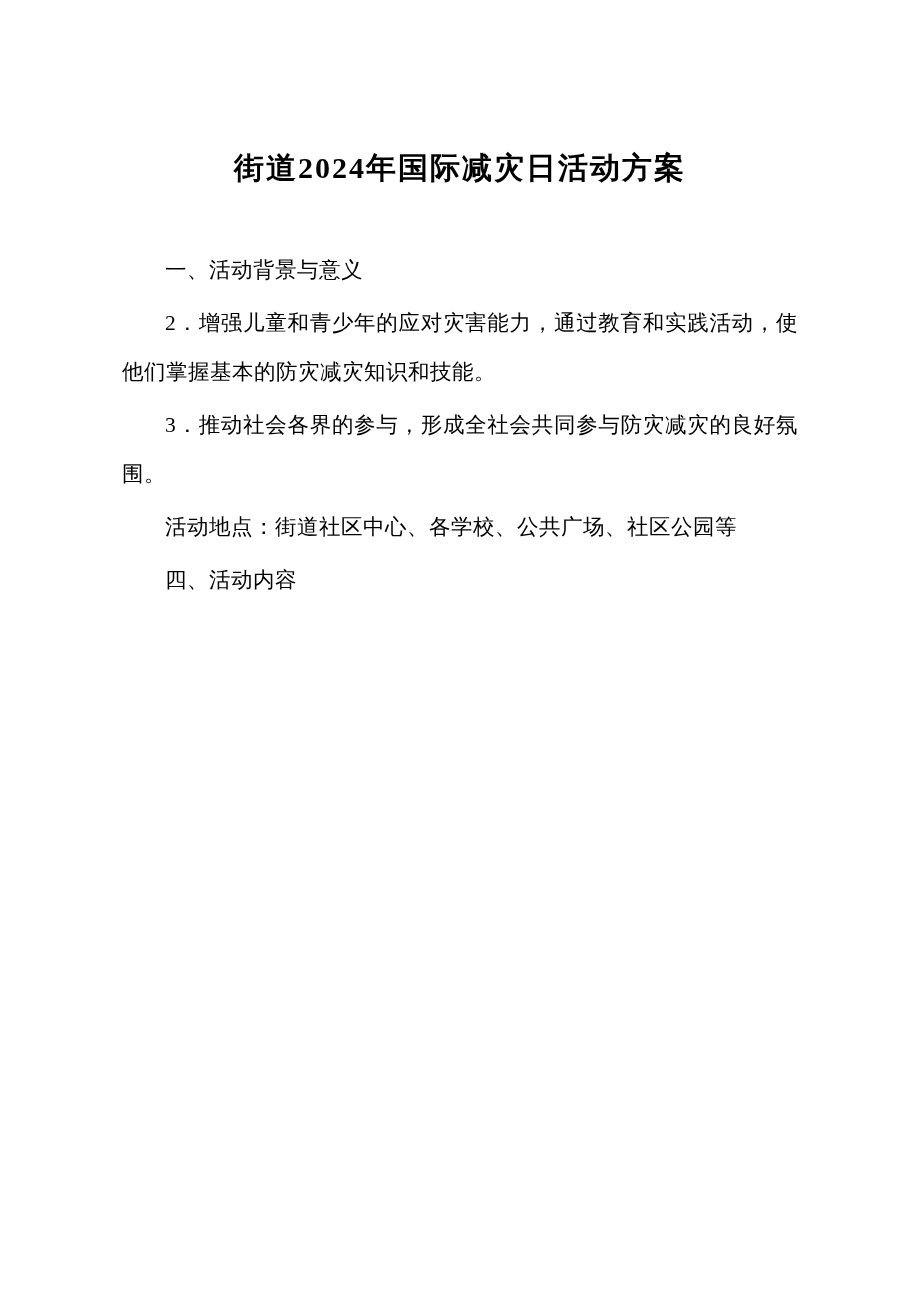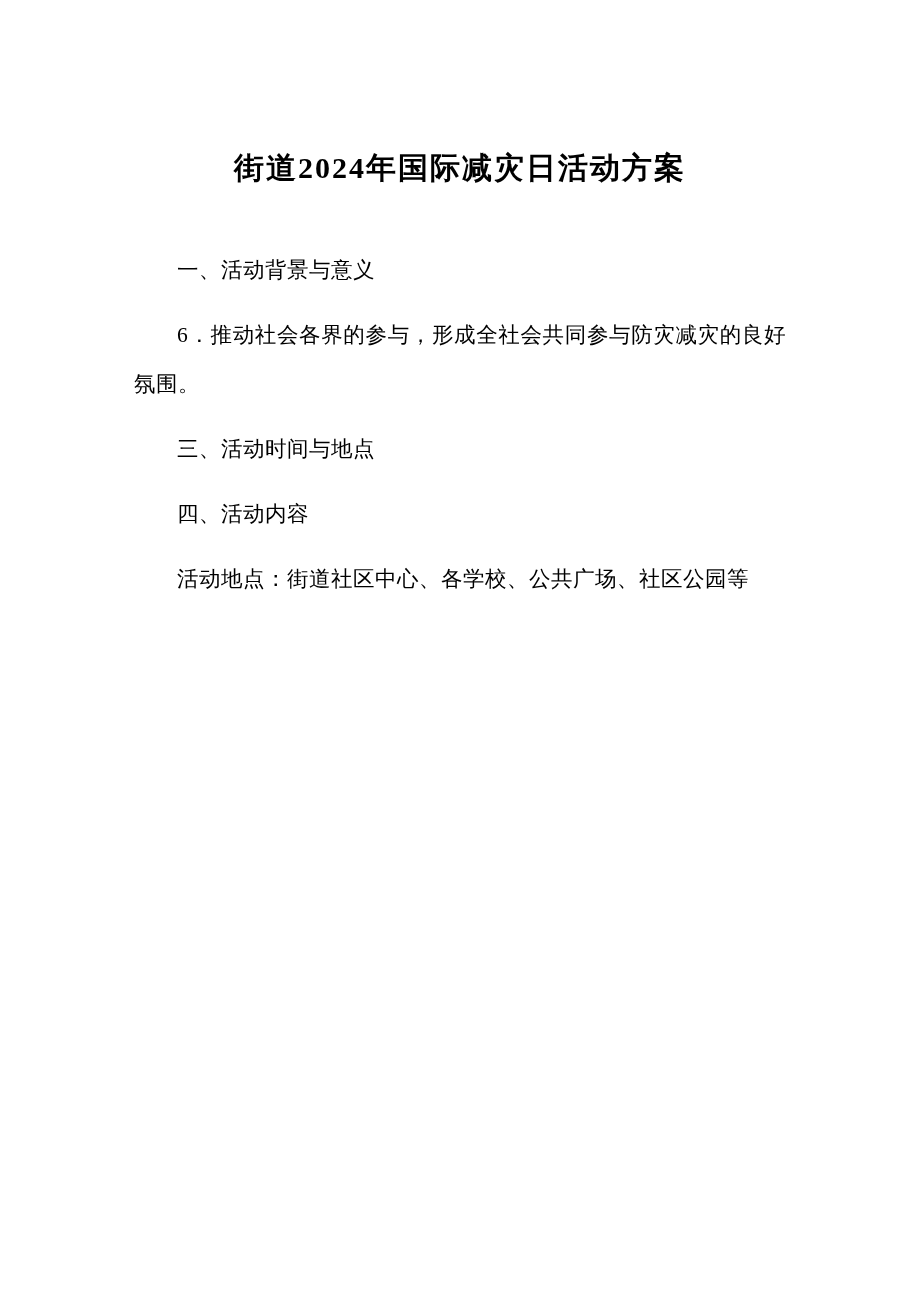--- a/index.html
+++ b/index.html
@@ -22,30 +22,30 @@
     font-size: 30px;
     font-weight: bold;
     text-align: center;
     letter-spacing: 2px;
     line-height: 40px;
     margin: 0 0 58px 0;
   }
   .para {
     font-size: 21.5px;
     line-height: 49px;
-    margin: 16px;
+    margin: 4px;
     text-indent: 2em;
     text-align: justify;
     letter-spacing: 0.5px;
   }
 </style>
 </head>
 <body>
 
 <div class="page">
   <h1 class="doc-title">街道2024年国际减灾日活动方案</h1>
 
   <p class="para">一、活动背景与意义</p>
-  <p class="para">6．推动社会各界的参与，形成全社会共同参与防灾减灾的良好氛围。</p>
-  <p class="para">三、活动时间与地点</p>
+  <p class="para">2．增强儿童和青少年的应对灾害能力，通过教育和实践活动，使他们掌握基本的防灾减灾知识和技能。</p>
+  <p class="para">3．推动社会各界的参与，形成全社会共同参与防灾减灾的良好氛围。</p>
+  <p class="para">活动地点：街道社区中心、各学校、公共广场、社区公园等</p>
   <p class="para">四、活动内容</p>
-  <p class="para">活动地点：街道社区中心、各学校、公共广场、社区公园等</p>
 </div>
 
 </body></html>

